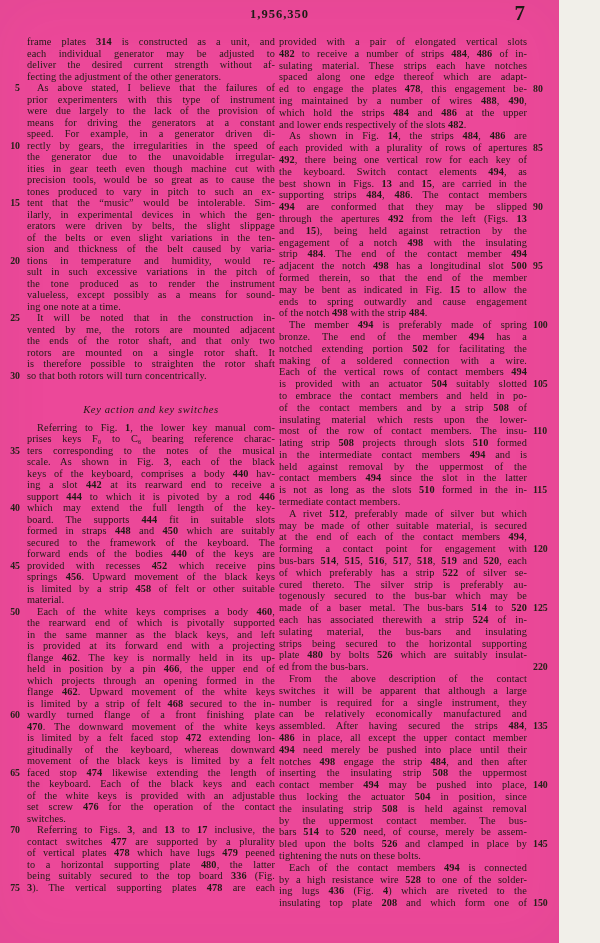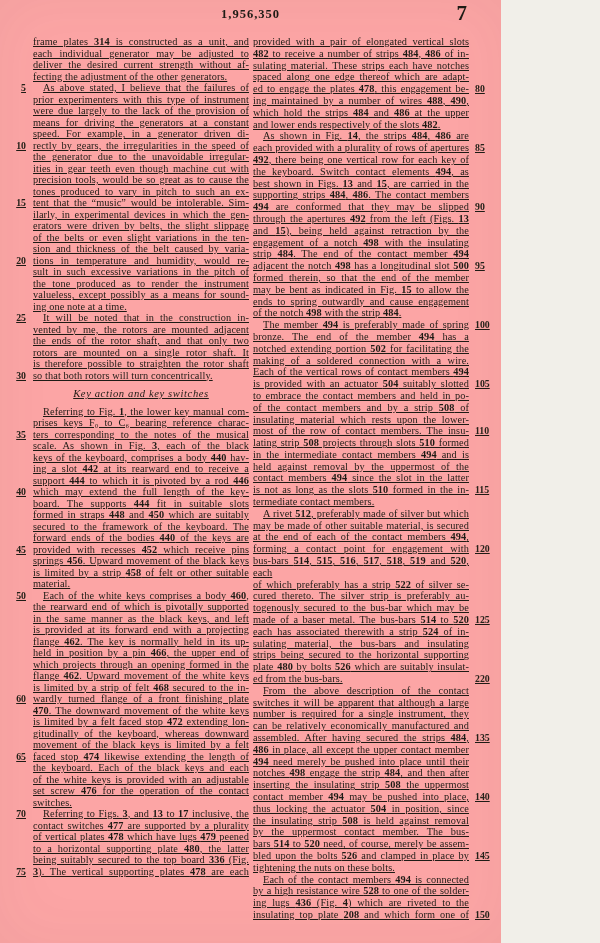--- a/index.html
+++ b/index.html
@@ -3,59 +3,58 @@
 <meta charset="utf-8">
 <style>
   html, body { margin: 0; padding: 0; }
   body {
     width: 600px; height: 943px;
     background: #f1efe9;
     font-family: "Liberation Serif", "DejaVu Serif", serif;
   }
   .page {
     position: relative;
-    width: 501px; height: 943px;
-    background: #fca5a5;
+    width: 559px; height: 943px;
+    background: #ec4899;
     color: #1e1b15;
     overflow: hidden;
     box-shadow: inset 0 0 60px rgba(90,80,60,0.06);
-    text-decoration: underline;
   }
   .header { position: relative; height: 27px; padding-top: 7px; }
   .patnum {
     position: absolute; left: 0; right: 0; top: 7px;
     text-align: center; font-weight: bold;
     font-size: 12.5px; letter-spacing: 1px;
   }
   .pagenum {
     position: absolute; right: 34px; top: 1px;
     font-weight: bold; font-size: 21px;
   }
-  .columns { display: flex; gap: 4px; padding: 2px 5px 0 6px; }
+  .columns { display: flex; gap: 4px; padding: 2px 5px 0 0; }
   .col { flex: 1; min-width: 0; }
   .col.left  { line-height: 11.5px; }
   .col.right { line-height: 11.8px; }
   .row { display: flex; }
   .lnum {
     flex: 0 0 auto; width: 20px;
     font-weight: bold; font-size: 9.8px;
     text-align: right; padding-right: 7px;
     color: #26221a;
   }
   .col.right .lnum { width: 21px; text-align: left; padding: 0 0 0 6px; }
   .ltxt {
     flex: 1 1 auto; min-width: 0;
     font-size: 10.3px;
     text-align: justify; text-align-last: justify;
     letter-spacing: 0.1px;
   }
   .ltxt b { font-weight: bold; }
   .row.end .ltxt { text-align-last: left; }
   .row.indent .ltxt { text-indent: 10px; }
-  .row.heading { margin: 7px 0 6px; }
+  .row.heading { margin: 23px 0 6px; }
   .row.heading .ltxt {
     font-style: italic; font-size: 10.6px;
     text-align: center; text-align-last: center;
     letter-spacing: 0.6px;
   }
 </style>
 </head>
 <body>
 
 <div class="page">

